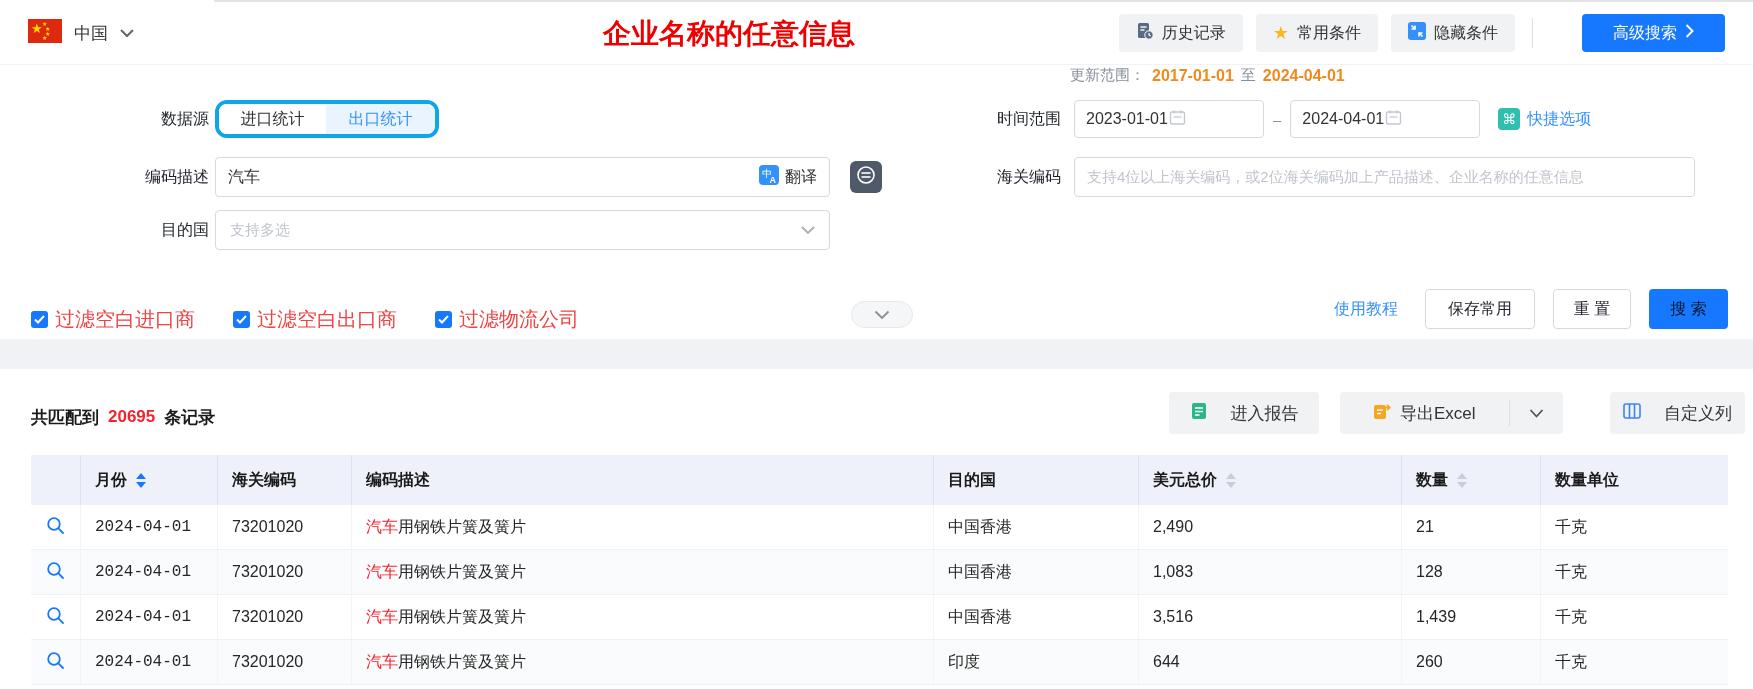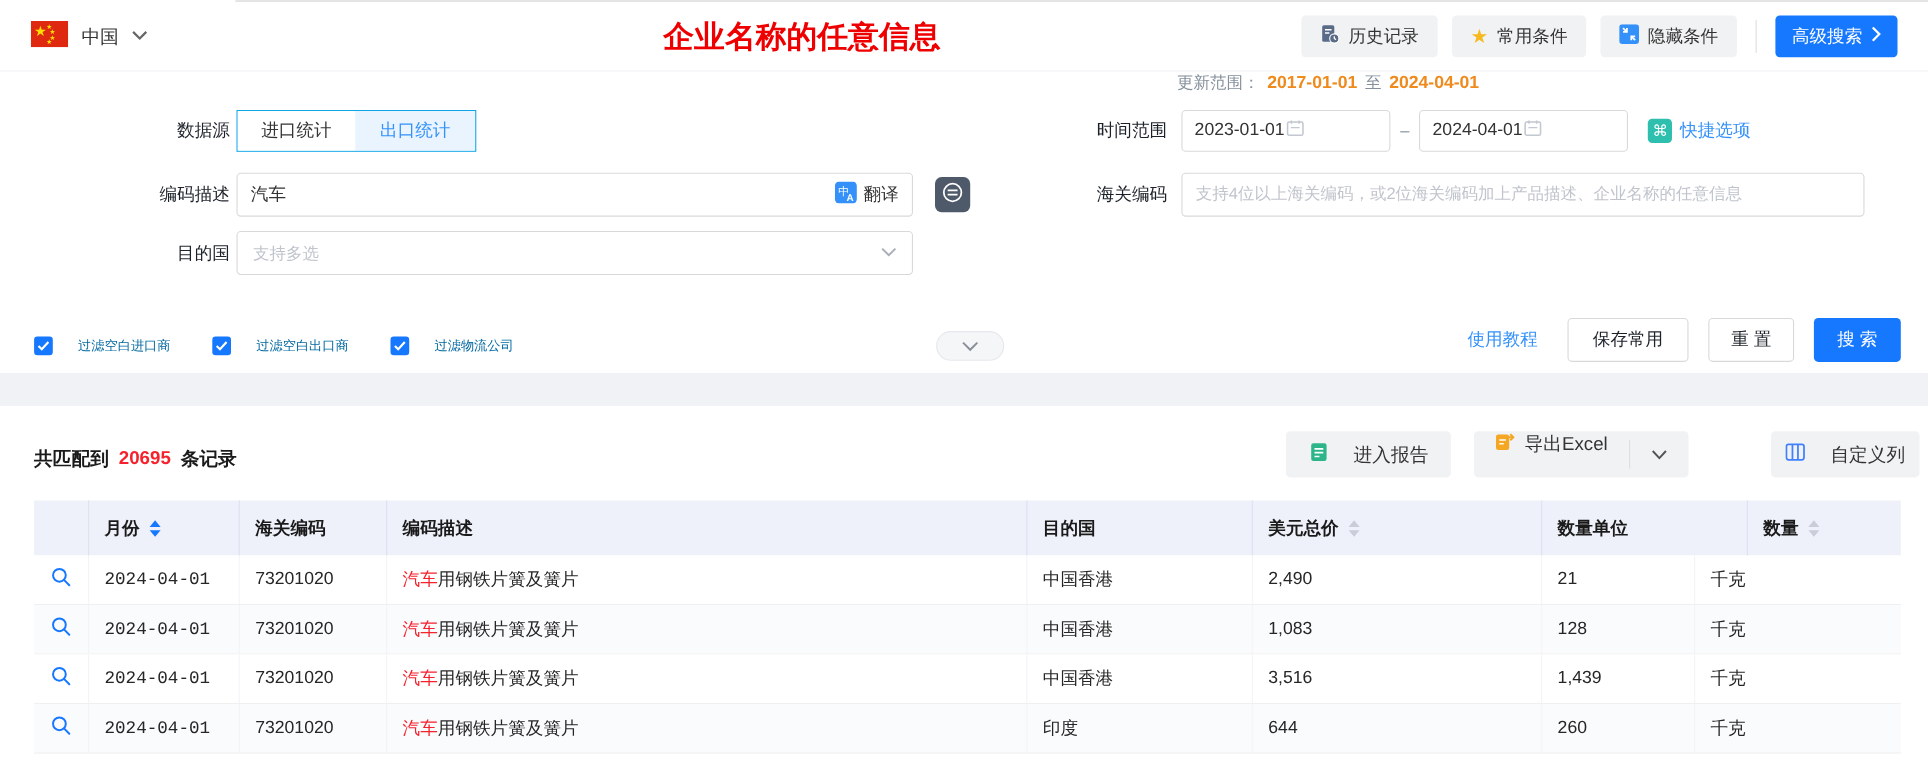--- a/index.html
+++ b/index.html
@@ -8,30 +8,30 @@
 
   
   .top-edge-line { position:absolute; left:214px; top:0; width:1539px; height:2px; background:#e4e4e4; }
   .topbar { position:absolute; left:0; top:2px; width:1753px; height:63px; display:flex; align-items:center; padding:0 28px; background:#fff; border-bottom:1px solid #f1f2f5; }
   .country-wrap { display:flex; align-items:center; gap:12px; cursor:pointer; }
   .country-name { font-size:17px; color:#333; }
   .watermark { position:absolute; left:539px; top:13px; width:380px; text-align:center; font-family:"Liberation Serif","DejaVu Serif",serif; font-weight:700; font-size:28px; color:#ef0000; white-space:nowrap; }
   .topbar-right { margin-left:auto; display:flex; align-items:center; gap:13px; }
   .tool-btn { display:flex; align-items:center; gap:8px; height:38px; padding:0 17px; background:#f1f2f4; border-radius:4px; font-size:16px; color:#333; cursor:pointer; white-space:nowrap; }
   .v-divider { width:1px; height:30px; background:#dcdee2; margin:0 4px; }
-  .advanced-btn { display:flex; align-items:center; gap:8px; height:38px; padding:0 15px; background:#1677ff; border-radius:4px; font-size:16px; color:#fff; cursor:pointer; white-space:nowrap; }
+  .advanced-btn { display:flex; align-items:center; gap:8px; height:38px; padding:0 31px; background:#1677ff; border-radius:4px; font-size:16px; color:#fff; cursor:pointer; white-space:nowrap;margin-left:32px; }
 
   
   .frow { position:absolute; display:flex; align-items:center; }
   .flabel { width:209px; text-align:right; font-size:16px; color:#1d2129; flex:0 0 auto; }
   .flabel-r { width:161px; text-align:right; font-size:16px; color:#1d2129; flex:0 0 auto; }
   .fgap { width:6px; flex:0 0 auto; }
   .fgap13 { width:13px; flex:0 0 auto; }
 
-  .tabs { display:flex; height:38px; border:1px solid #0ea5e9; border-radius:0; overflow:hidden; }
+  .tabs { display:flex; height:38px; border:4px solid #0ea5e9; border-radius:12px; overflow:hidden; }
   .tab { display:flex; align-items:center; justify-content:center; width:107px; font-size:16px; color:#333; background:#fff; cursor:pointer; }
   .tab + .tab { border-left:1px solid #d9d9d9; }
   .tab.active { background:#e9f4ff; color:#3491fa; border-left:none; width:109px; }
 
   .text-input { height:40px; border:1px solid #d9d9d9; border-radius:4px; background:#fff; display:flex; align-items:center; padding:0 12px; }
   .text-input input { border:none; outline:none; flex:1; font-size:16px; color:#333; font-family:inherit; background:transparent; }
   .text-input input::placeholder { color:#c0c4cc; font-size:15px; }
   .translate-btn { display:flex; align-items:center; gap:6px; font-size:16px; color:#333; cursor:pointer; flex:0 0 auto; }
   .squircle-btn { width:32px; height:32px; border-radius:6px; background:#4e5969; display:flex; align-items:center; justify-content:center; margin-left:20px; cursor:pointer; }
 
@@ -43,35 +43,35 @@
 
   .date-input { width:190px; height:38px; border:1px solid #d9d9d9; border-radius:4px; display:flex; align-items:center; padding:0 11px; cursor:pointer; }
   .date-input span { flex:1; font-size:16px; color:#333; }
   .range-dash { color:#86909c; margin:0 9px; font-size:15px; }
   .cmd-chip { width:22px; height:22px; border-radius:4px; background:#2fbfae; color:#fff; font-size:14px; display:flex; align-items:center; justify-content:center; margin:0 7px 0 18px; }
   .quick-link { font-size:16px; color:#3491fa; cursor:pointer; white-space:nowrap; }
 
   .checkbox-row { position:absolute; left:31px; top:306px; display:flex; align-items:center; gap:38px; }
   .cb-item { display:flex; align-items:center; gap:7px; cursor:pointer; }
   .cb-box { width:17px; height:17px; background:#1677ff; border-radius:3px; display:flex; align-items:center; justify-content:center; }
-  .cb-label { font-size:12px; color:#0369a1;margin-left:16px; }
+  .cb-label { font-size:20px; color:#ef4444; }
   .expand-pill { position:absolute; left:851px; top:301px; width:62px; height:27px; background:#f5f6f8; border:1px solid #e6e8eb; border-radius:14px; display:flex; align-items:center; justify-content:center; cursor:pointer; }
 
   .link-btn { position:absolute; left:1334px; top:289px; height:40px; display:flex; align-items:center; font-size:16px; color:#3491fa; cursor:pointer; }
   .ghost-btn { position:absolute; top:289px; height:40px; border:1px solid #d9d9d9; border-radius:4px; background:#fff; display:flex; align-items:center; justify-content:center; font-size:16px; color:#1d2129; cursor:pointer; }
-  .primary-btn { position:absolute; top:289px; height:40px; border-radius:4px; background:#1677ff; display:flex; align-items:center; justify-content:center; font-size:16px; color:#ffffff; cursor:pointer; }
+  .primary-btn { position:absolute; top:289px; height:40px; border-radius:4px; background:#1677ff; display:flex; align-items:center; justify-content:center; font-size:16px; color:#0f172a; cursor:pointer; }
 
   .band { position:absolute; left:0; top:339px; width:1753px; height:30px; background:#f0f2f5; }
 
   
   .summary { position:absolute; left:31px; top:396px; height:42px; display:flex; align-items:center; font-size:17px; font-weight:700; color:#1a1a1a; gap:9px; }
   .summary .count { color:#f5222d; }
   .res-btn { position:absolute; top:392px; height:42px; background:#f1f2f4; border-radius:4px; display:flex; align-items:center; justify-content:center; gap:23px; font-size:17px; color:#333; cursor:pointer; }
   .export-group { position:absolute; left:1340px; top:392px; height:42px; background:#f1f2f4; border-radius:4px; display:flex; align-items:stretch; }
-  .export-main { display:flex; gap:9px; padding:0 19px; font-size:17px; color:#333; cursor:pointer; }
+  .export-main { display:flex; align-items:center; gap:9px; padding:0 33px; font-size:17px; color:#333; cursor:pointer; }
   .export-split { width:1px; background:#dcdee2; margin:8px 0; }
   .export-caret { width:53px; display:flex; align-items:center; justify-content:center; cursor:pointer; }
 
   .dtable { position:absolute; left:31px; top:455px; width:1697px; }
   .thead { display:flex; height:50px; background:#eef1f9; }
   .th { display:flex; align-items:center; padding-left:14px; font-size:16px; font-weight:700; color:#1a1a1a; border-right:1px solid #dde2ef; }
   .th:last-child { border-right:none; }
   .trow { display:flex; height:45px; background:#fff; border-bottom:1px solid #f0f0f0; }
   .trow.alt { background:#fafbfc; }
   .td { display:flex; align-items:center; padding-left:14px; font-size:16px; color:#262626; border-right:1px solid #f2f4f8; overflow:hidden; white-space:nowrap; }
@@ -364,29 +364,29 @@
       <div class="th c-dest">
         <span>目的国</span>
       </div>
       <div class="th c-usd">
         <span>美元总价</span>
         <span class="carets">
             <i class="car-up"></i>
             <i class="car-dn"></i>
           </span>
       </div>
-      <div class="th c-unit">
-        <span>数量单位</span>
-      </div>
       <div class="th c-qty">
         <span>数量</span>
         <span class="carets">
             <i class="car-up"></i>
             <i class="car-dn"></i>
           </span>
+      </div>
+      <div class="th c-unit">
+        <span>数量单位</span>
       </div>
     </div>
 
     <div class="trow">
       <div class="td c-icon">
         <span><svg width="19" height="19" viewBox="0 0 19 19">
               <circle cx="8" cy="8" r="5.8" fill="none" stroke="#1677ff" stroke-width="1.8"></circle>
               <line x1="12.4" y1="12.4" x2="17" y2="17" stroke="#1677ff" stroke-width="1.8" stroke-linecap="round"></line>
             </svg></span>
       </div>

